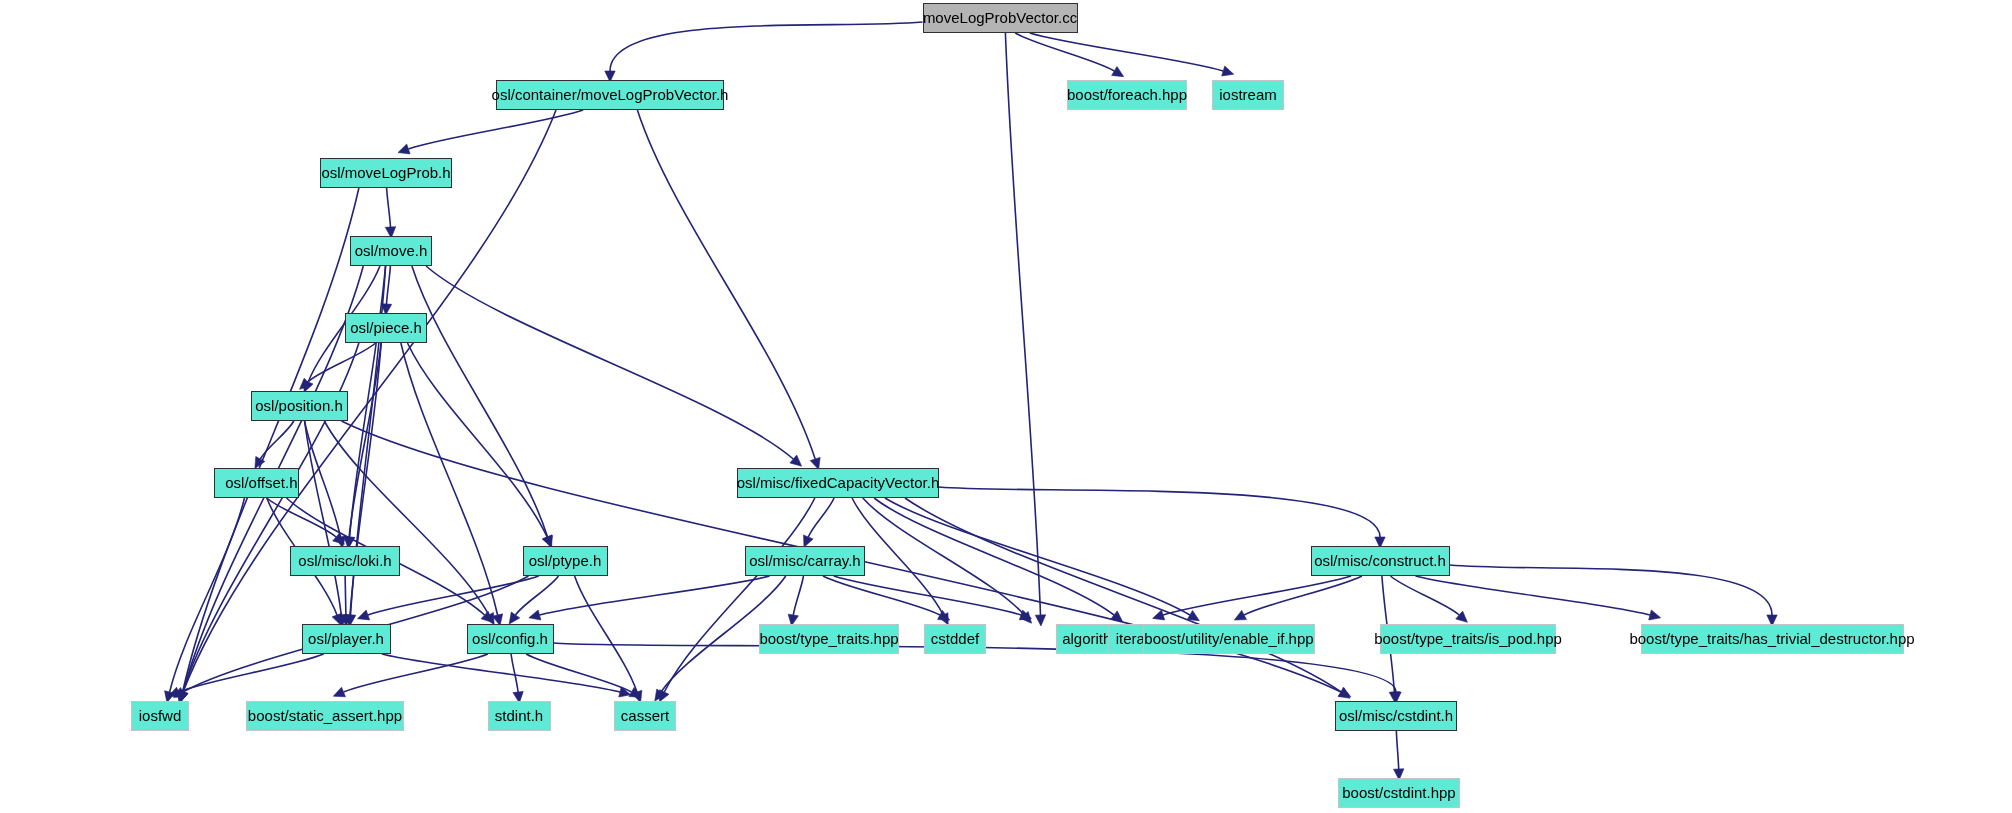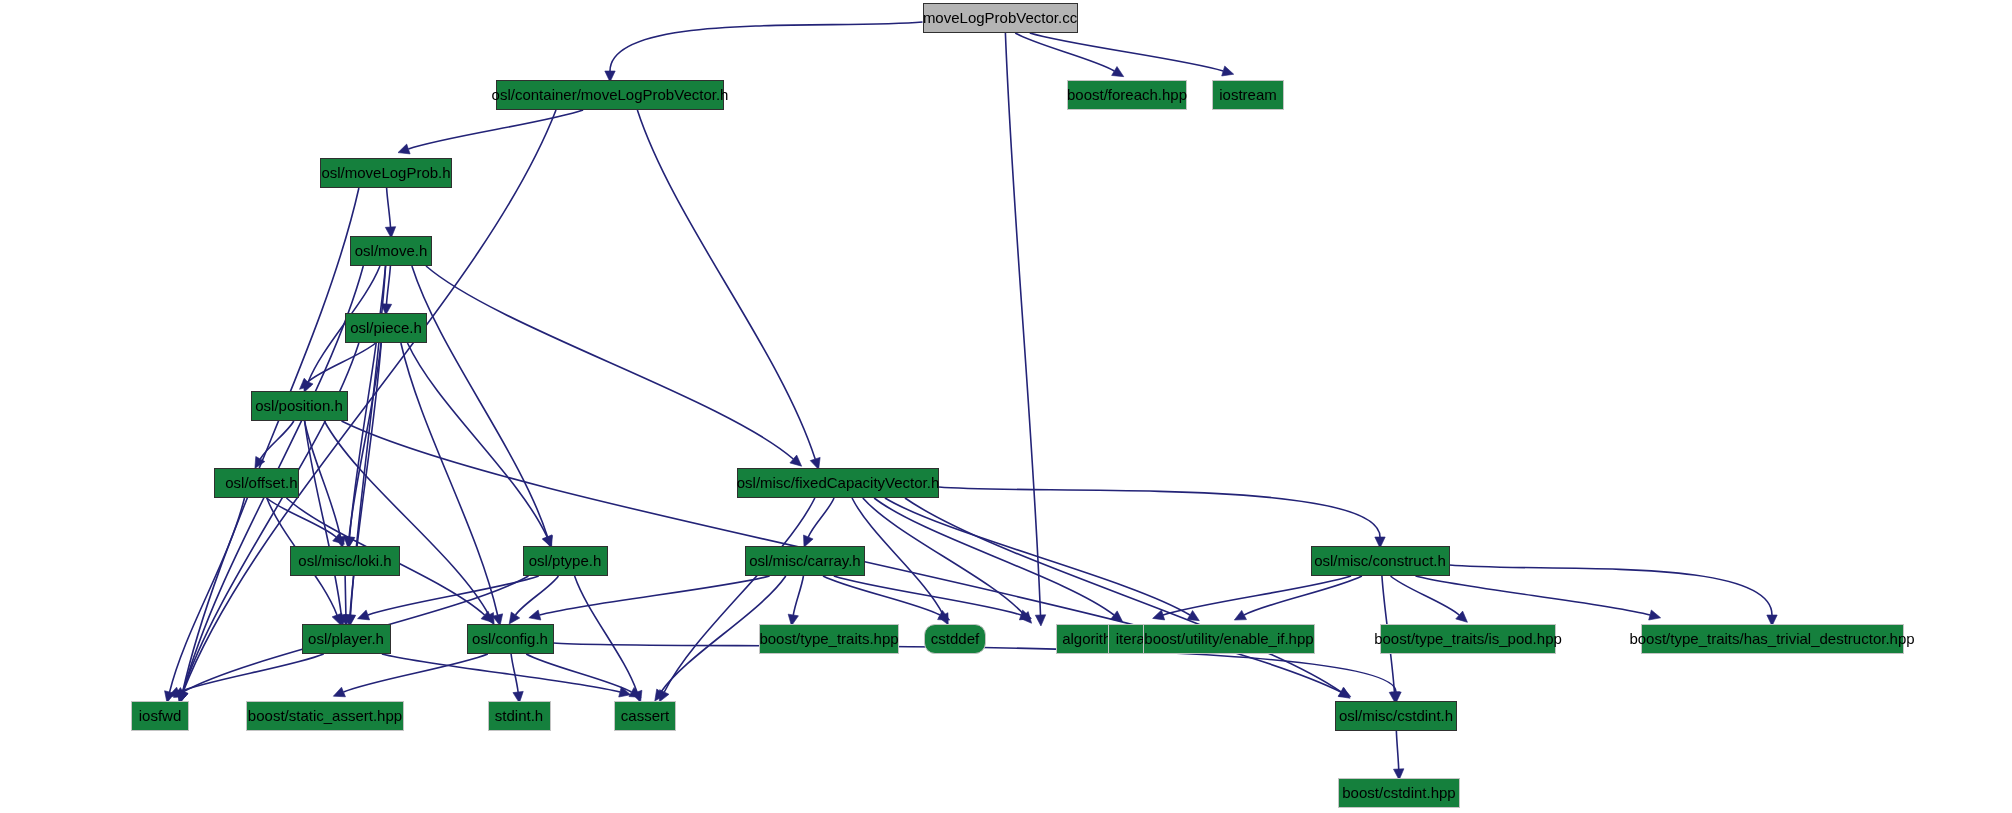--- a/index.html
+++ b/index.html
@@ -37,21 +37,21 @@
   .node-box {
     position: absolute;
     box-sizing: border-box;
     display: flex;
     align-items: center;
     justify-content: center;
     white-space: nowrap;
     font-family: "Liberation Sans", sans-serif;
     font-size: 15px;
     color: #000000;
-    background: #15803d;
+    background: #5eead4;
     border: 1px solid #c4c4c4;
     height: 30px;
     line-height: 28px;
     z-index: 5;
   }
   .node-box.solid {
     border: 1.6px solid #303030;
   }
   .node-box.root {
     background: #b4b4b4;
@@ -233,21 +233,21 @@
       </div>
       <div class="node-box solid" style="left: 301.5px; top: 624px; width: 89px;">
         <span>osl/player.h</span>
       </div>
       <div class="node-box solid" style="left: 466.5px; top: 624px; width: 87px;">
         <span>osl/config.h</span>
       </div>
       <div class="node-box light" style="left: 722px; top: 624px; width: 140px; margin-left: 37px;">
         <span>boost/type_traits.hpp</span>
       </div>
-      <div class="node-box light" style="left: 924px; top: 624px; width: 62px; border-radius: 11px;">
+      <div class="node-box light" style="left: 924px; top: 624px; width: 62px;">
         <span>cstddef</span>
       </div>
       <div class="node-box light" style="left: 1056px; top: 624px; width: 74px;">
         <span>algorithm</span>
       </div>
       <div class="node-box light" style="left: 1108px; top: 624px; width: 62px;">
         <span>iterator</span>
       </div>
       <div class="node-box light" style="left: 1143px; top: 624px; width: 172px;">
         <span>boost/utility/enable_if.hpp</span>

